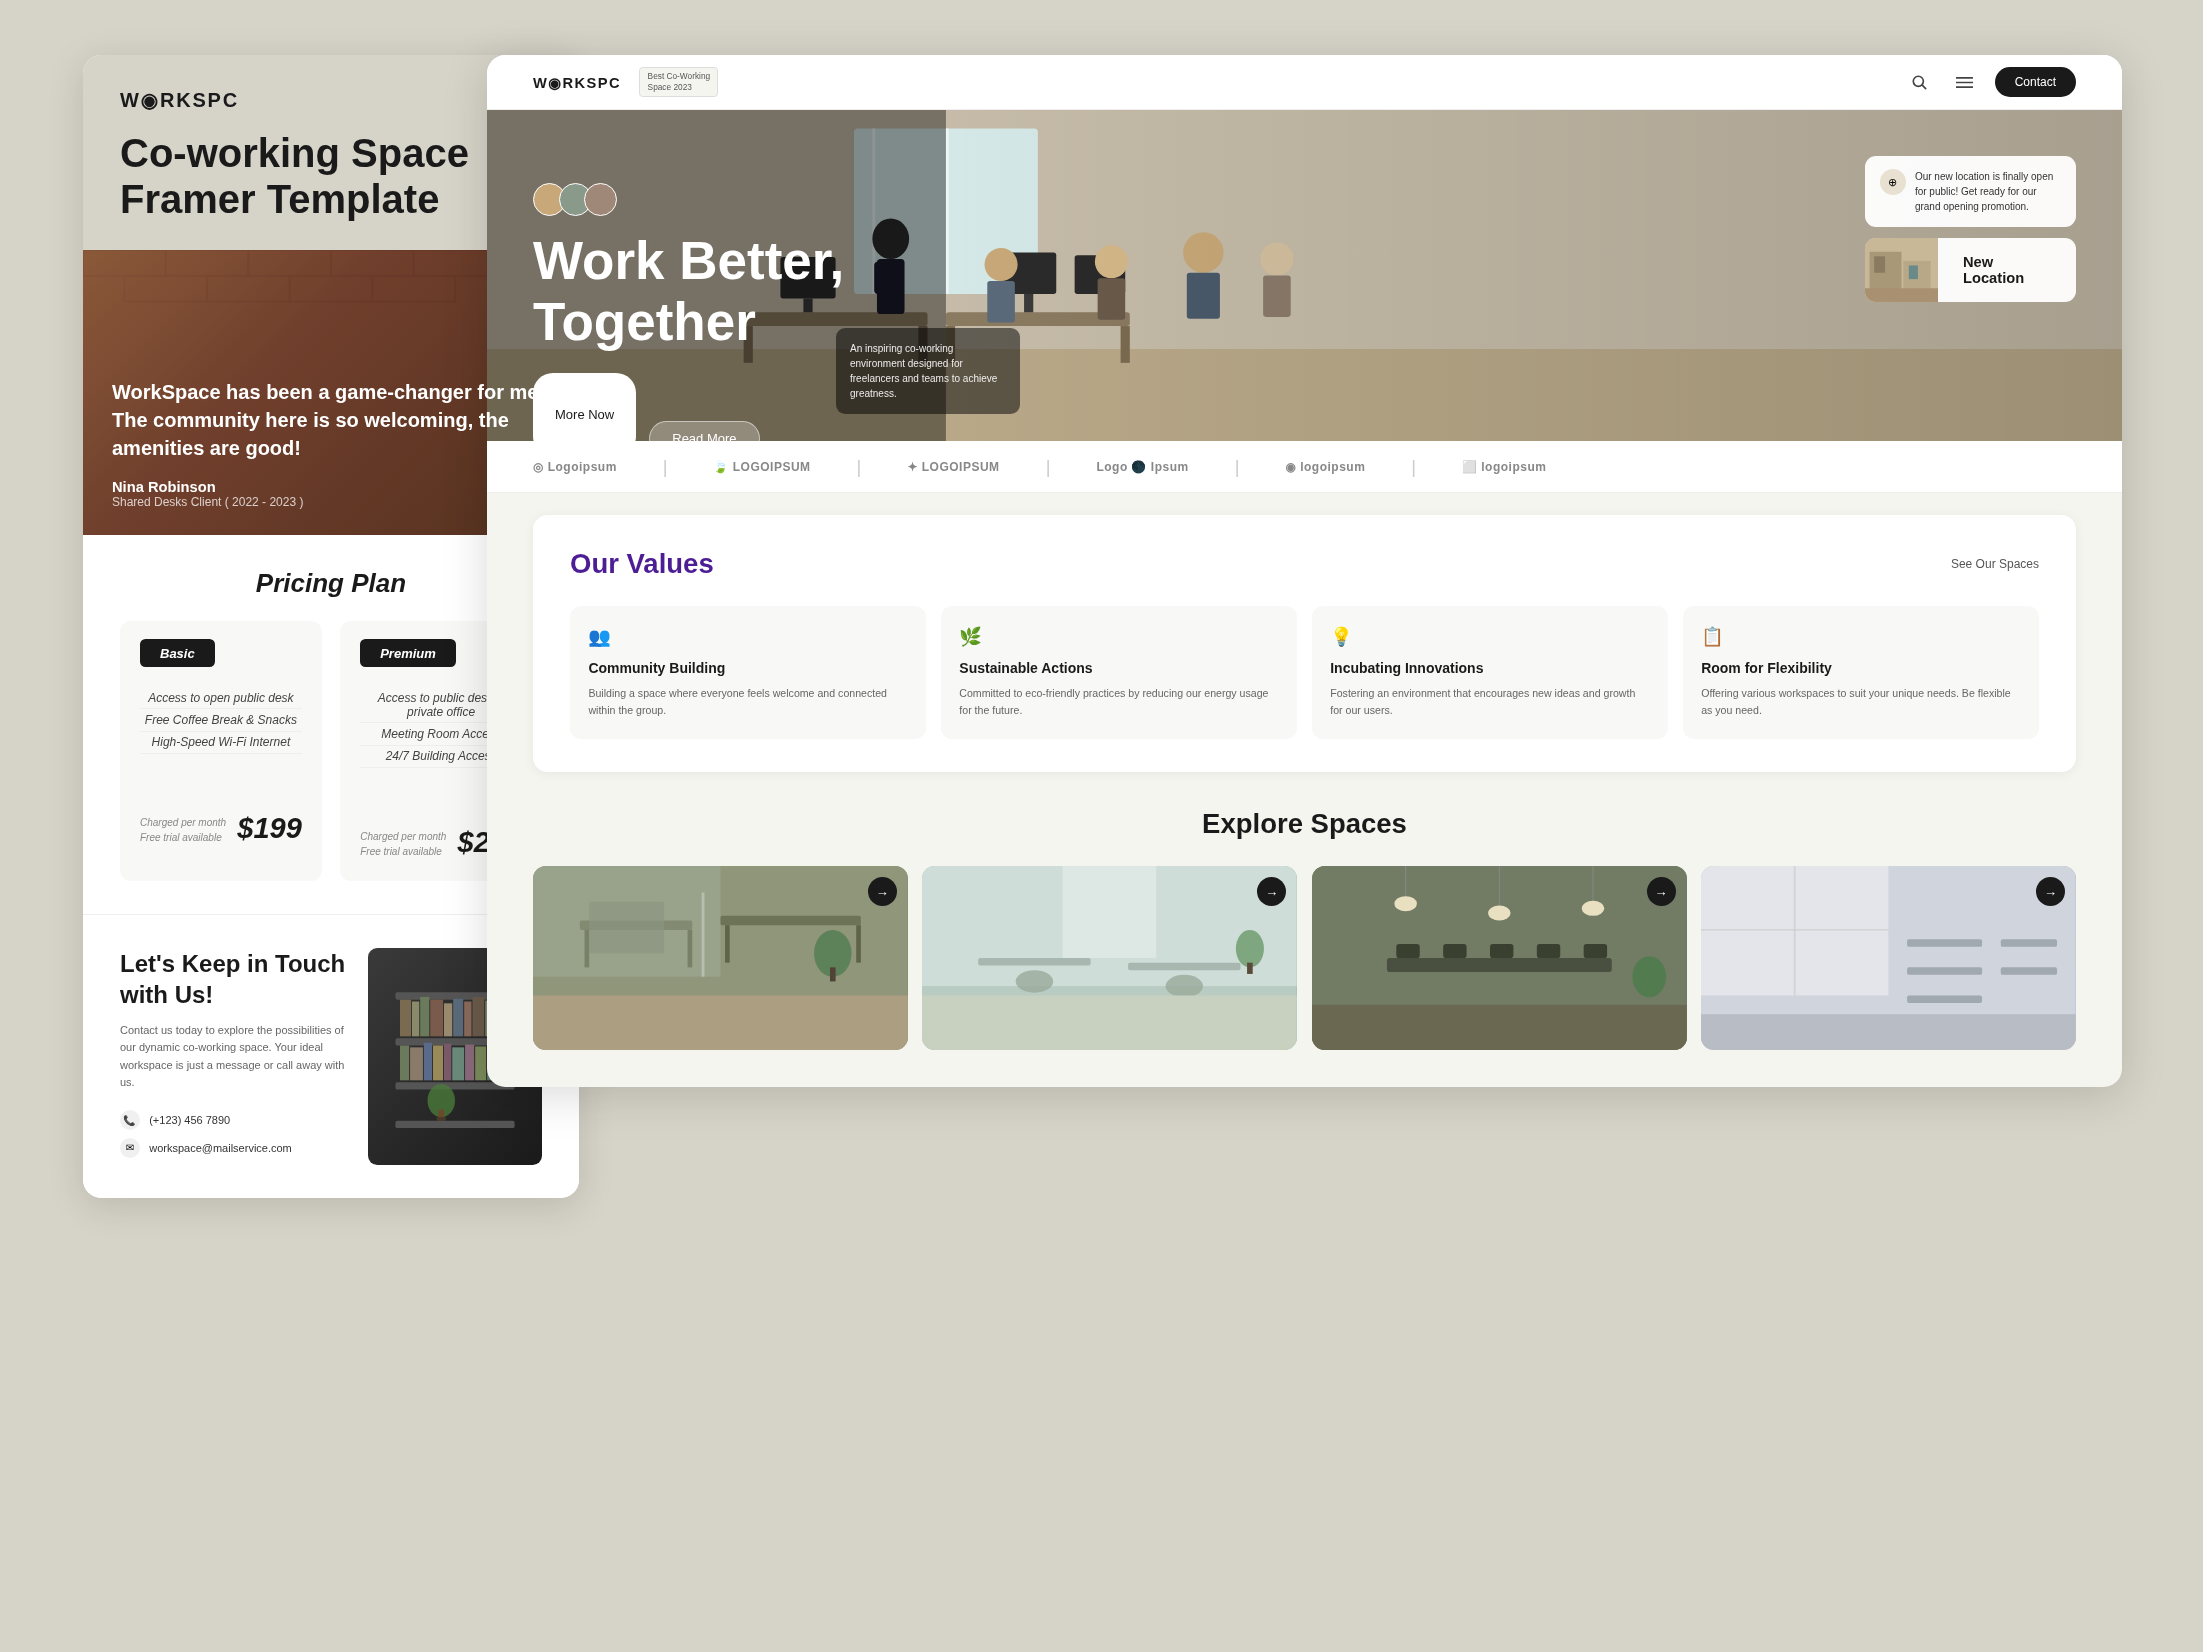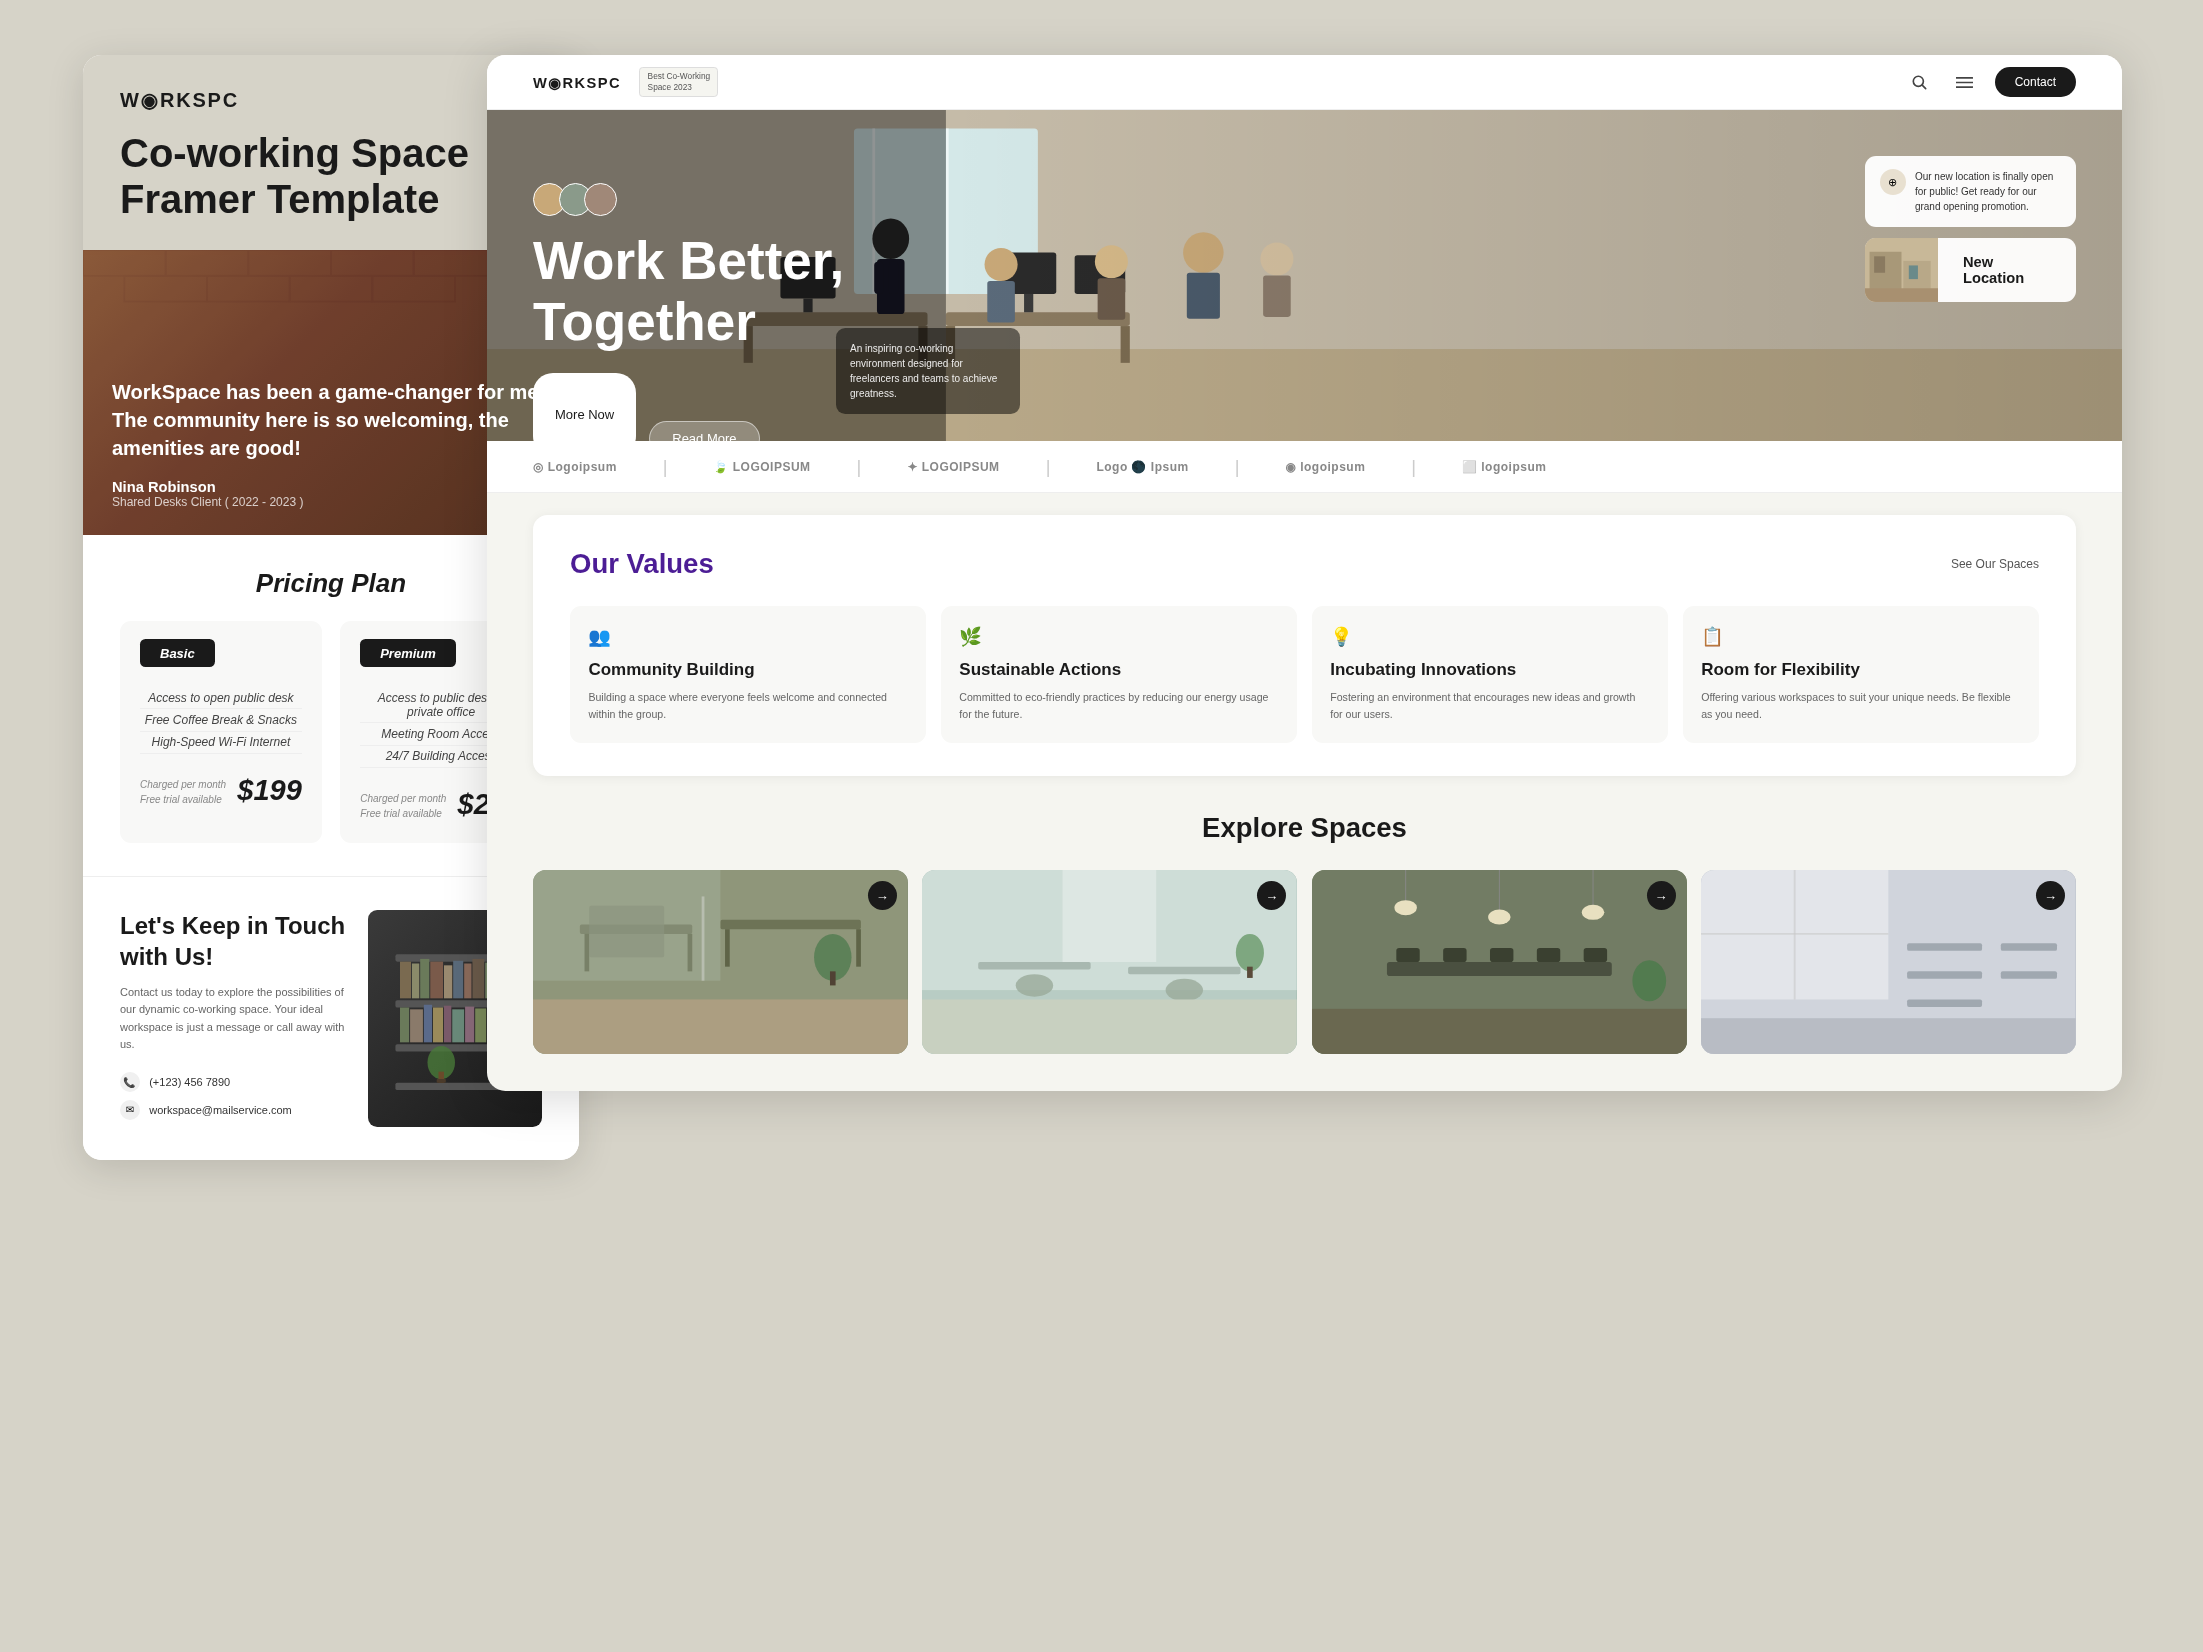--- a/index.html
+++ b/index.html
@@ -134,20 +134,21 @@
     }
     .plan-price-label {
       font-size: 10px;
       color: #888;
       line-height: 1.5;
     }
     .plan-price {
       font-size: 29px;
       font-weight: 700;
       color: #1a1a1a;
+      margin-top: 38px;
     }
 
     
     .contact-section {
       padding: 33px 37px;
       background: #fff;
       display: flex;
       gap: 22px;
       border-top: 0.9px solid #eee;
     }
@@ -460,21 +461,21 @@
       background: #f8f8f6;
       border-radius: 11px;
       padding: 20px 18.4px;
     }
     .value-icon {
       font-size: 18.4px;
       margin-bottom: 11px;
       color: #555;
     }
     .value-title {
-      font-size: 17px;
+      font-size: 14px;
       font-weight: 700;
       color: #1a1a1a;
       margin-bottom: 7.3px;
       line-height: 1.3;
     }
     .value-desc {
       font-size: 10.6px;
       color: #666;
       line-height: 1.6;
     }

